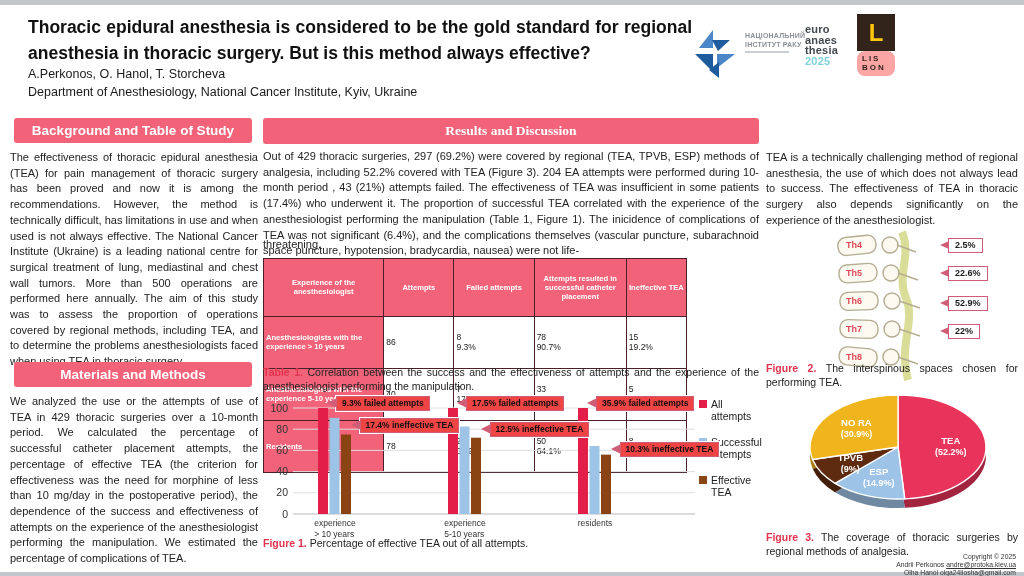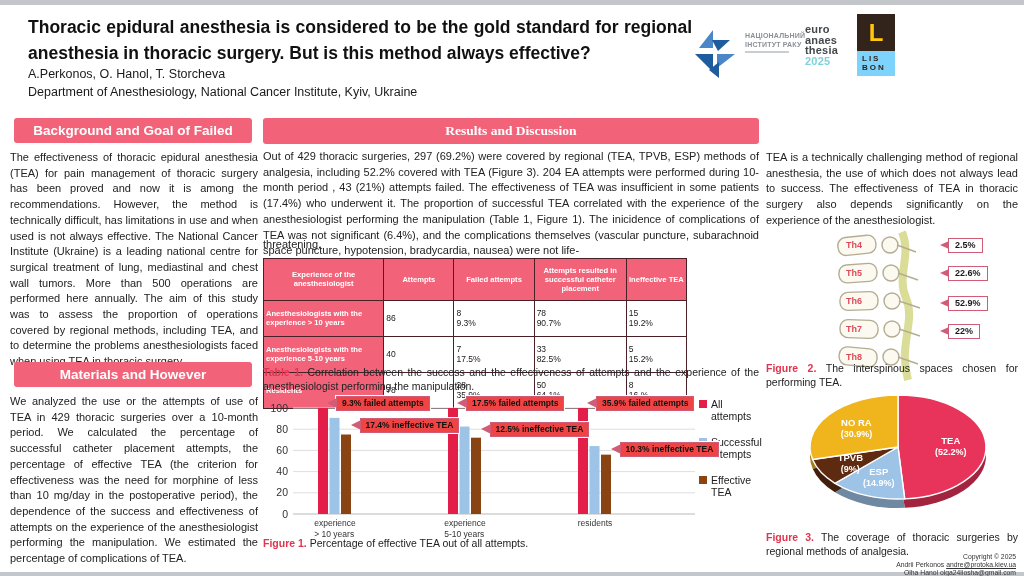--- a/index.html
+++ b/index.html
@@ -19,35 +19,35 @@
   
   .nci{position:absolute;left:693px;top:28px;width:118px;height:58px;}
   .nci-text{position:absolute;left:52px;top:4px;font-size:7px;font-weight:bold;color:#8a9097;line-height:8.5px;letter-spacing:.2px;}
   .nci-rule{position:absolute;left:52px;top:23px;width:44px;height:2px;background:#c9ced3;}
   .euro{position:absolute;left:805px;top:24px;width:52px;font-size:11px;font-weight:bold;color:#43484d;line-height:10.5px;letter-spacing:.2px;}
   .euro .yr{color:#7fd2da;}
   .lisbon{position:absolute;left:857px;top:14px;width:152px;height:62px;display:flex;}
   .lis-col{width:38px;display:flex;flex-direction:column;}
   .lis-l{height:37px;background:#33241b;color:#ffc60b;font-weight:bold;font-size:24px;
          display:flex;align-items:center;justify-content:center;line-height:1;}
-  .lis-city{flex:1;background:#7dd3fc;color:#33241b;font-weight:bold;font-size:8px;line-height:9px;
-            padding:3px 0 0 5px;letter-spacing:2px;}
+  .lis-city{flex:1;background:#fca5a5;color:#33241b;font-weight:bold;font-size:8px;line-height:9px;
+            padding:3px 0 0 5px;letter-spacing:2px;border-radius:8px;}
   .lis-main{position:relative;flex:1;background:#e73458;overflow:hidden;}
   .lis-dates{position:absolute;left:8px;top:7px;color:#f6c9d3;font-size:9px;font-weight:bold;line-height:11px;letter-spacing:1px;}
 
   
   .sec-h{position:absolute;background:#f26379;color:#fff;font-weight:bold;font-size:13.5px;
          text-align:center;border-radius:3px;padding:5px 0;}
   .body-txt{position:absolute;font-size:11px;line-height:15.7px;text-align:justify;color:#222;}
 
   
   .results-row{position:absolute;left:263px;top:237px;width:496px;display:flex;gap:5px;align-items:flex-start;flex-direction:column;}
   .tail{width:66px;font-size:11px;line-height:15.7px;color:#222;}
   table.t1{border-collapse:collapse;width:424px;font-size:8.5px;}
-  table.t1 td,table.t1 th{border:1.6px solid #4a2028;vertical-align:middle;padding:7px 2px;margin-top:17px;}
+  table.t1 td,table.t1 th{border:1.6px solid #4a2028;vertical-align:middle;padding:15px 2px;margin-top:17px;}
   table.t1 th{background:#f26379;color:#fff;font-size:7.6px;line-height:9px;font-weight:bold;height:36px;}
   table.t1 td.rowlab{background:#f26379;color:#fff;font-size:7.6px;line-height:9px;font-weight:bold;width:120px;}
   table.t1 td{background:#fff;height:30px;line-height:10.5px;}
   .cap{font-size:10.5px;line-height:13.5px;text-align:justify;color:#222;}
   .cap b{color:#e0344f;}
   .t1cap{position:absolute;left:263px;top:366px;width:496px;}
   .f1cap{position:absolute;left:263px;top:537px;width:400px;}
 
   
   .fig1{position:absolute;left:263px;top:392px;width:497px;height:142px;}
@@ -110,24 +110,24 @@
   <div class="lisbon">
     <div class="lis-col">
       <div class="lis-l">L</div>
       <div class="lis-city">
         <div>LIS</div>
         <div>BON</div>
       </div>
     </div>
   </div>
 
-  <div class="sec-h" style="left:14px;top:118px;width:238px;">Background and Goal of Failed</div>
+  <div class="sec-h" style="left:14px;top:118px;width:238px;">Background and Table of Study</div>
   <div class="body-txt" style="left:10px;top:150px;width:248px;">The effectiveness of thoracic epidural anesthesia (TEA) for pain management of thoracic surgery has been proved and now it is among the recommendations. However, the method is technically difficult, has limitations in use and when used is not always effective. The National Cancer Institute (Ukraine) is a leading national centre for surgical treatment of lung, mediastinal and chest wall tumors. More than 500 operations are performed here annually. The aim of this study was to assess the proportion of operations covered by regional methods, including TEA, and to determine the problems anesthesiologists faced when using TEA in thoracic surgery.</div>
 
-  <div class="sec-h" style="left:14px;top:362px;width:238px;">Materials and However</div>
+  <div class="sec-h" style="left:14px;top:362px;width:238px;">Materials and Methods</div>
   <div class="body-txt" style="left:10px;top:394px;width:248px;">We analyzed the use or the attempts of use of TEA in 429 thoracic surgeries over a 10-month period. We calculated the percentage of successful catheter placement attempts, the percentage of effective TEA (the criterion for effectiveness was the need for morphine of less than 10 mg/day in the postoperative period), the dependence of the success and effectiveness of attempts on the experience of the anesthesiologist performing the manipulation. We estimated the percentage of complications of TEA.</div>
 
   <div class="sec-h" style="left:263px;top:118px;width:496px;font-family:Liberation Serif, serif;">Results and Discussion</div>
   <div class="body-txt" style="left:263px;top:149px;width:496px;">Out of 429 thoracic surgeries, 297 (69.2%) were covered by regional (TEA, TPVB, ESP) methods of analgesia, including 52.2% covered with TEA (Figure 3). 204 EA attempts were performed during 10-month period , 43 (21%) attempts failed. The effectiveness of TEA was insufficient in some patients (17.4%) who underwent it. The proportion of successful TEA correlated with the experience of the anesthesiologist performing the manipulation (Table 1, Figure 1). The inicidence of complications of TEA was not significant (6.4%), and the complications themselves (vascular puncture, subarachnoid space puncture, hypotension, bradycardia, nausea) were not life-</div>
 
   <div class="results-row">
     <div class="tail">threatening.</div>
     <table class="t1">
       <tbody>
           <tr>

